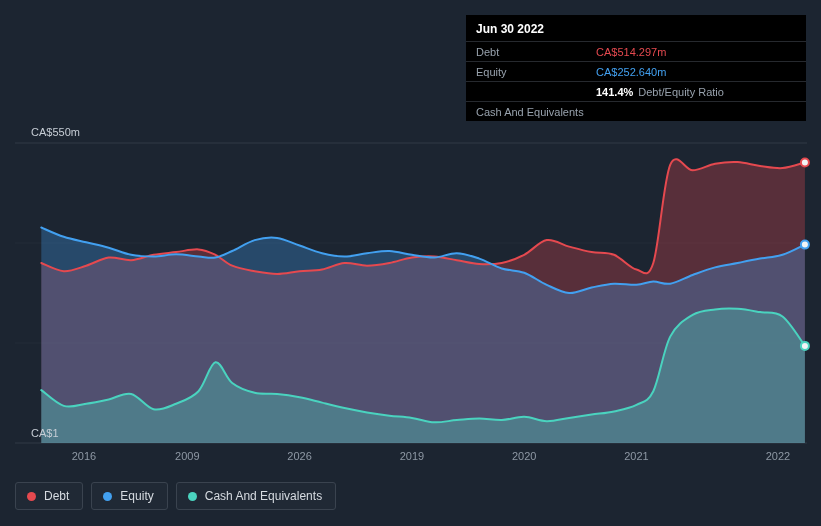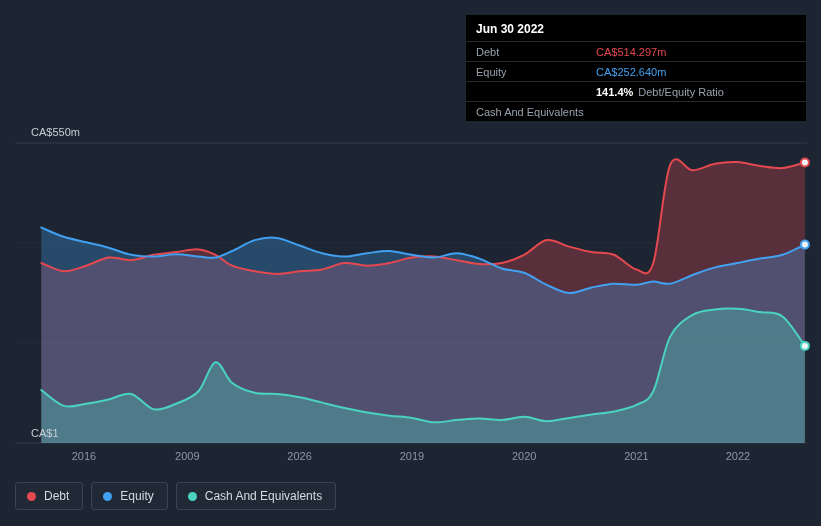--- a/index.html
+++ b/index.html
@@ -68,21 +68,21 @@
   <div class="y-label y-label-top">CA$550m</div>
   <div class="y-label y-label-bottom">CA$1</div>
 
   <div id="x-ticks">
       <span class="x-tick" style="left: 64px;">2016</span>
       <span class="x-tick" style="left: 167.3px;">2009</span>
       <span class="x-tick" style="left: 279.6px;">2026</span>
       <span class="x-tick" style="left: 391.9px;">2019</span>
       <span class="x-tick" style="left: 504.2px;">2020</span>
       <span class="x-tick" style="left: 616.5px; text-align: center;">2021</span>
-      <span class="x-tick" style="left: 718px;">2022</span>
+      <span class="x-tick" style="left: 758px;">2022</span>
     </div>
 
   <div class="tooltip">
     <div class="t-header">Jun 30 2022</div>
     <div class="t-row">
       <span class="t-label">Debt</span>
       <span class="t-value v-debt">CA$514.297m</span>
     </div>
     <div class="t-row">
       <span class="t-label">Equity</span>

